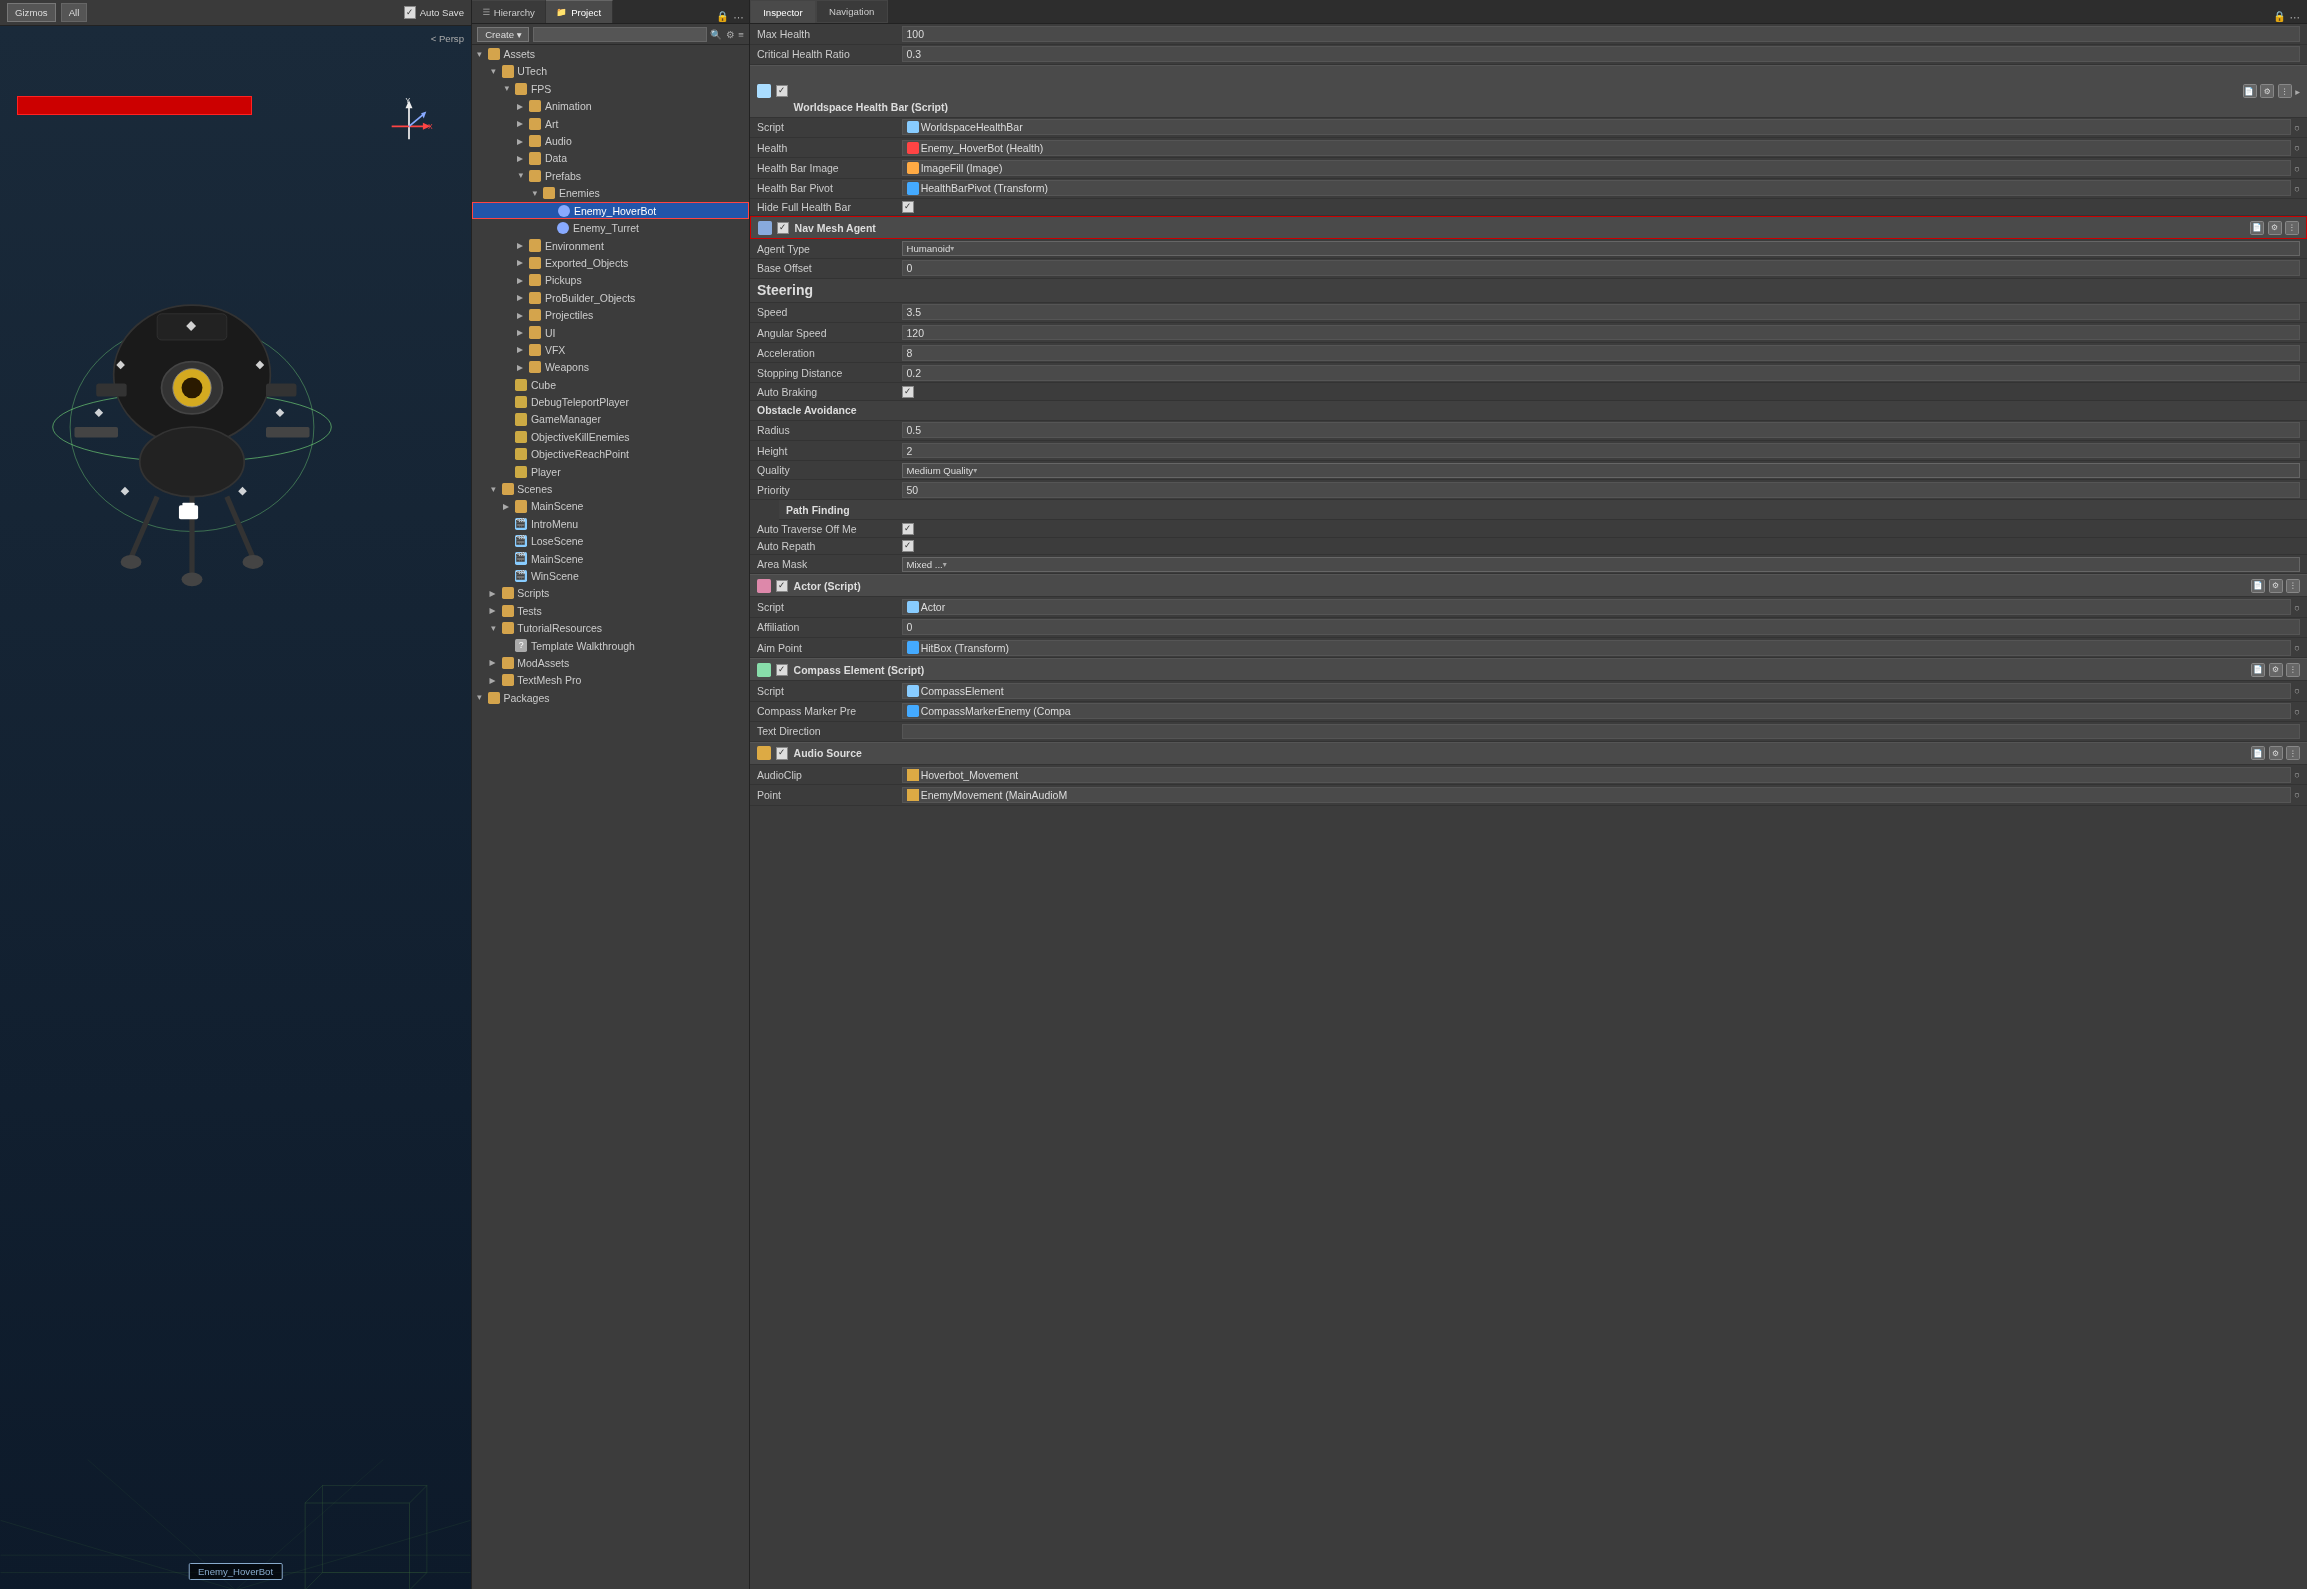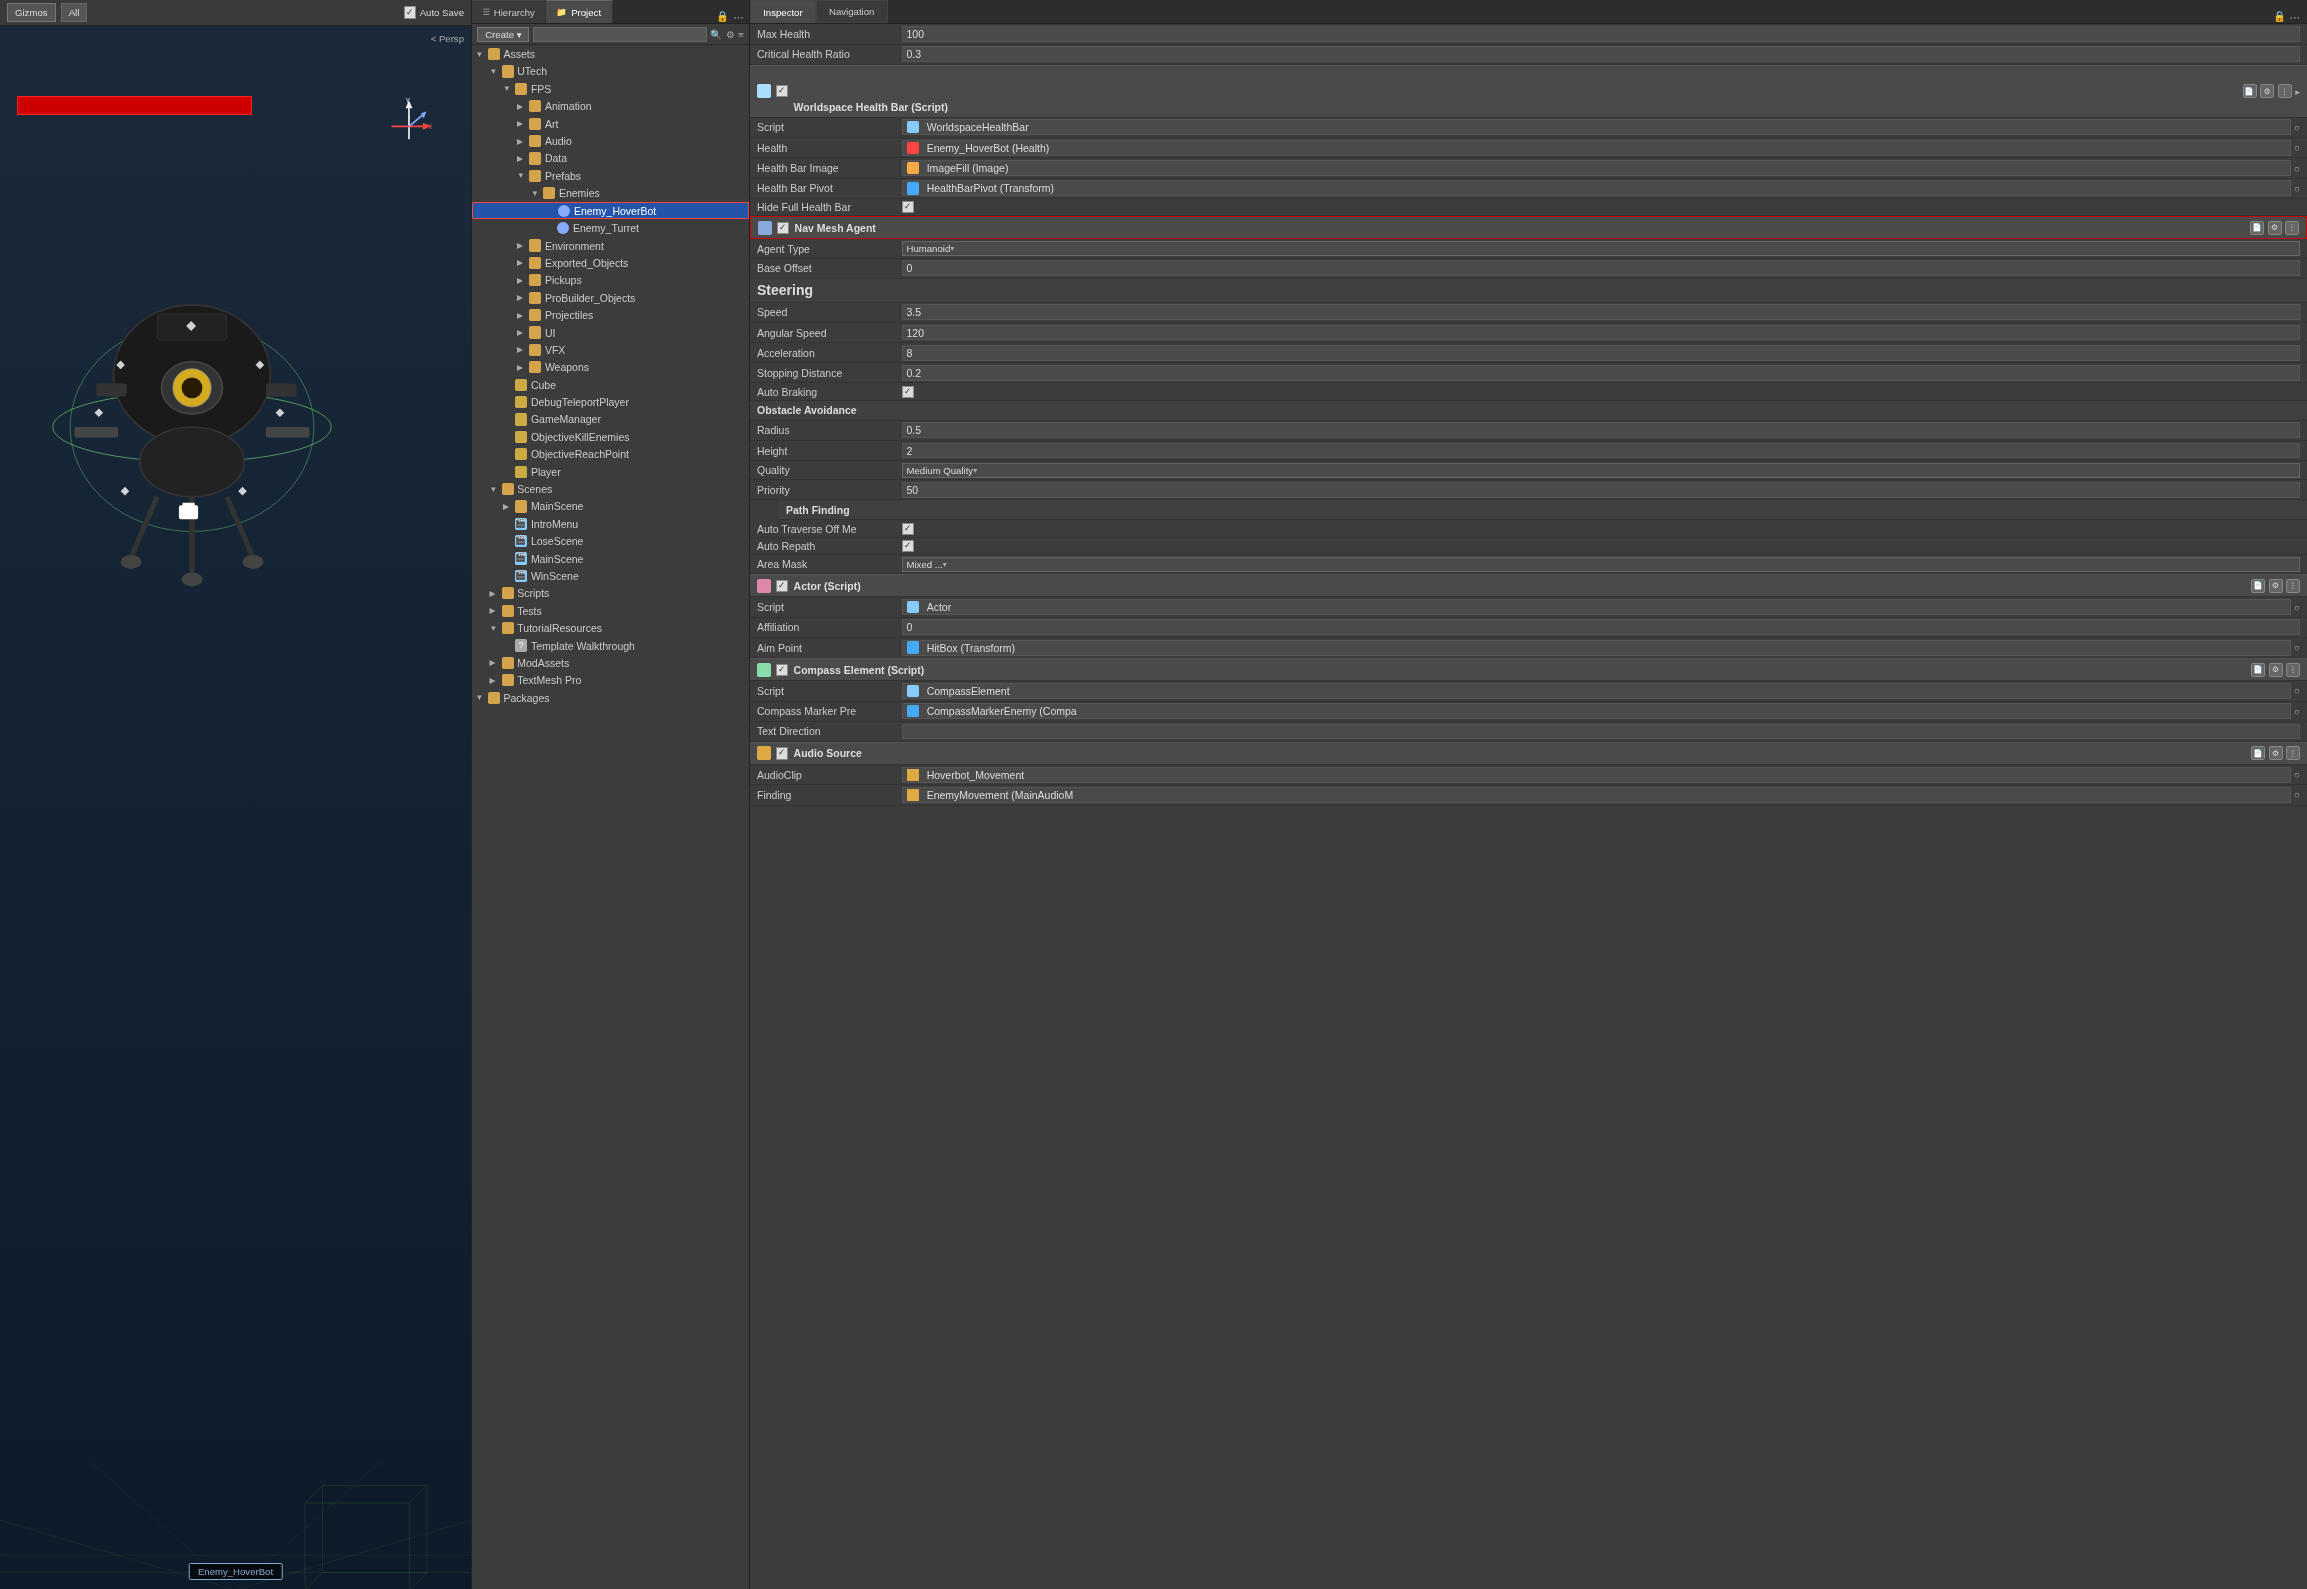--- a/index.html
+++ b/index.html
@@ -40,21 +40,21 @@
     .inspector-panel { flex: 1; height: 100%; background: #3c3c3c; overflow-y: auto; }
     .inspector-tabs { display: flex; background: #2d2d2d; border-bottom: 0.9px solid #222; height: 24.4px; align-items: flex-end; }
     .insp-tab { padding: 3.5px 12.2px; font-size: 9.6px; cursor: pointer; border: 0.9px solid #444; background: #3a3a3a; color: #ccc; height: 23px; display: flex; align-items: center; }
     .insp-tab.active { background: #4a4a4a; color: #fff; border-bottom: none; }
     .inspector-content { padding: 0; }
 
     
     .insp-row { display: flex; align-items: center; min-height: 17.4px; border-bottom: 0.9px solid #333; padding: 1.7px 7px; }
     .insp-label { width: 145px; color: #ccc; font-size: 10.5px; flex-shrink: 0; }
     .insp-value { flex: 1; color: #ddd; font-size: 10.5px; background: #4a4a4a; padding: 0.9px 3.5px; border: 0.9px solid #555; min-height: 15.7px; display: flex; align-items: center; }
-    .insp-value.with-icon { display: flex; align-items: center; gap: 8px; }
+    .insp-value.with-icon { display: flex; align-items: center; gap: 2px; }
     .insp-value-icon { width: 12.2px; height: 12.2px; flex-shrink: 0; }
     .script-icon { background: #88ccff; border-radius: 1.7px; }
     .health-icon { background: #ff4444; border-radius: 1.7px; }
     .image-icon { background: #ffaa44; border-radius: 1.7px; }
     .transform-icon { background: #44aaff; border-radius: 1.7px; }
 
     
     .section-header { display: flex; align-items: center; background: #4a4a4a; min-height: 23px; padding: 3.5px 7px; border-bottom: 0.9px solid #333; border-top: 0.9px solid #555; cursor: pointer; }
     .section-header.highlighted { border: 1.7px solid #cc0000; }
     .section-title { font-weight: bold; font-size: 10.5px; color: #ddd; flex: 1; }
@@ -634,21 +634,21 @@
       </div>
       <div class="insp-row">
         <span class="insp-label">AudioClip</span>
         <div class="insp-value with-icon">
           <div class="insp-value-icon audio-icon"></div>
           <span>Hoverbot_Movement</span>
         </div>
         <span style="color:#aaa;font-size:9.6px;margin-left:3.5px;">○</span>
       </div>
       <div class="insp-row">
-        <span class="insp-label">Finding</span>
+        <span class="insp-label">Point</span>
         <div class="insp-value with-icon">
           <div class="insp-value-icon audio-icon"></div>
           <span>EnemyMovement (MainAudioM</span>
         </div>
         <span style="color:#aaa;font-size:9.6px;margin-left:3.5px;">○</span>
       </div>
     </div>
   </div>
 </div>
 

